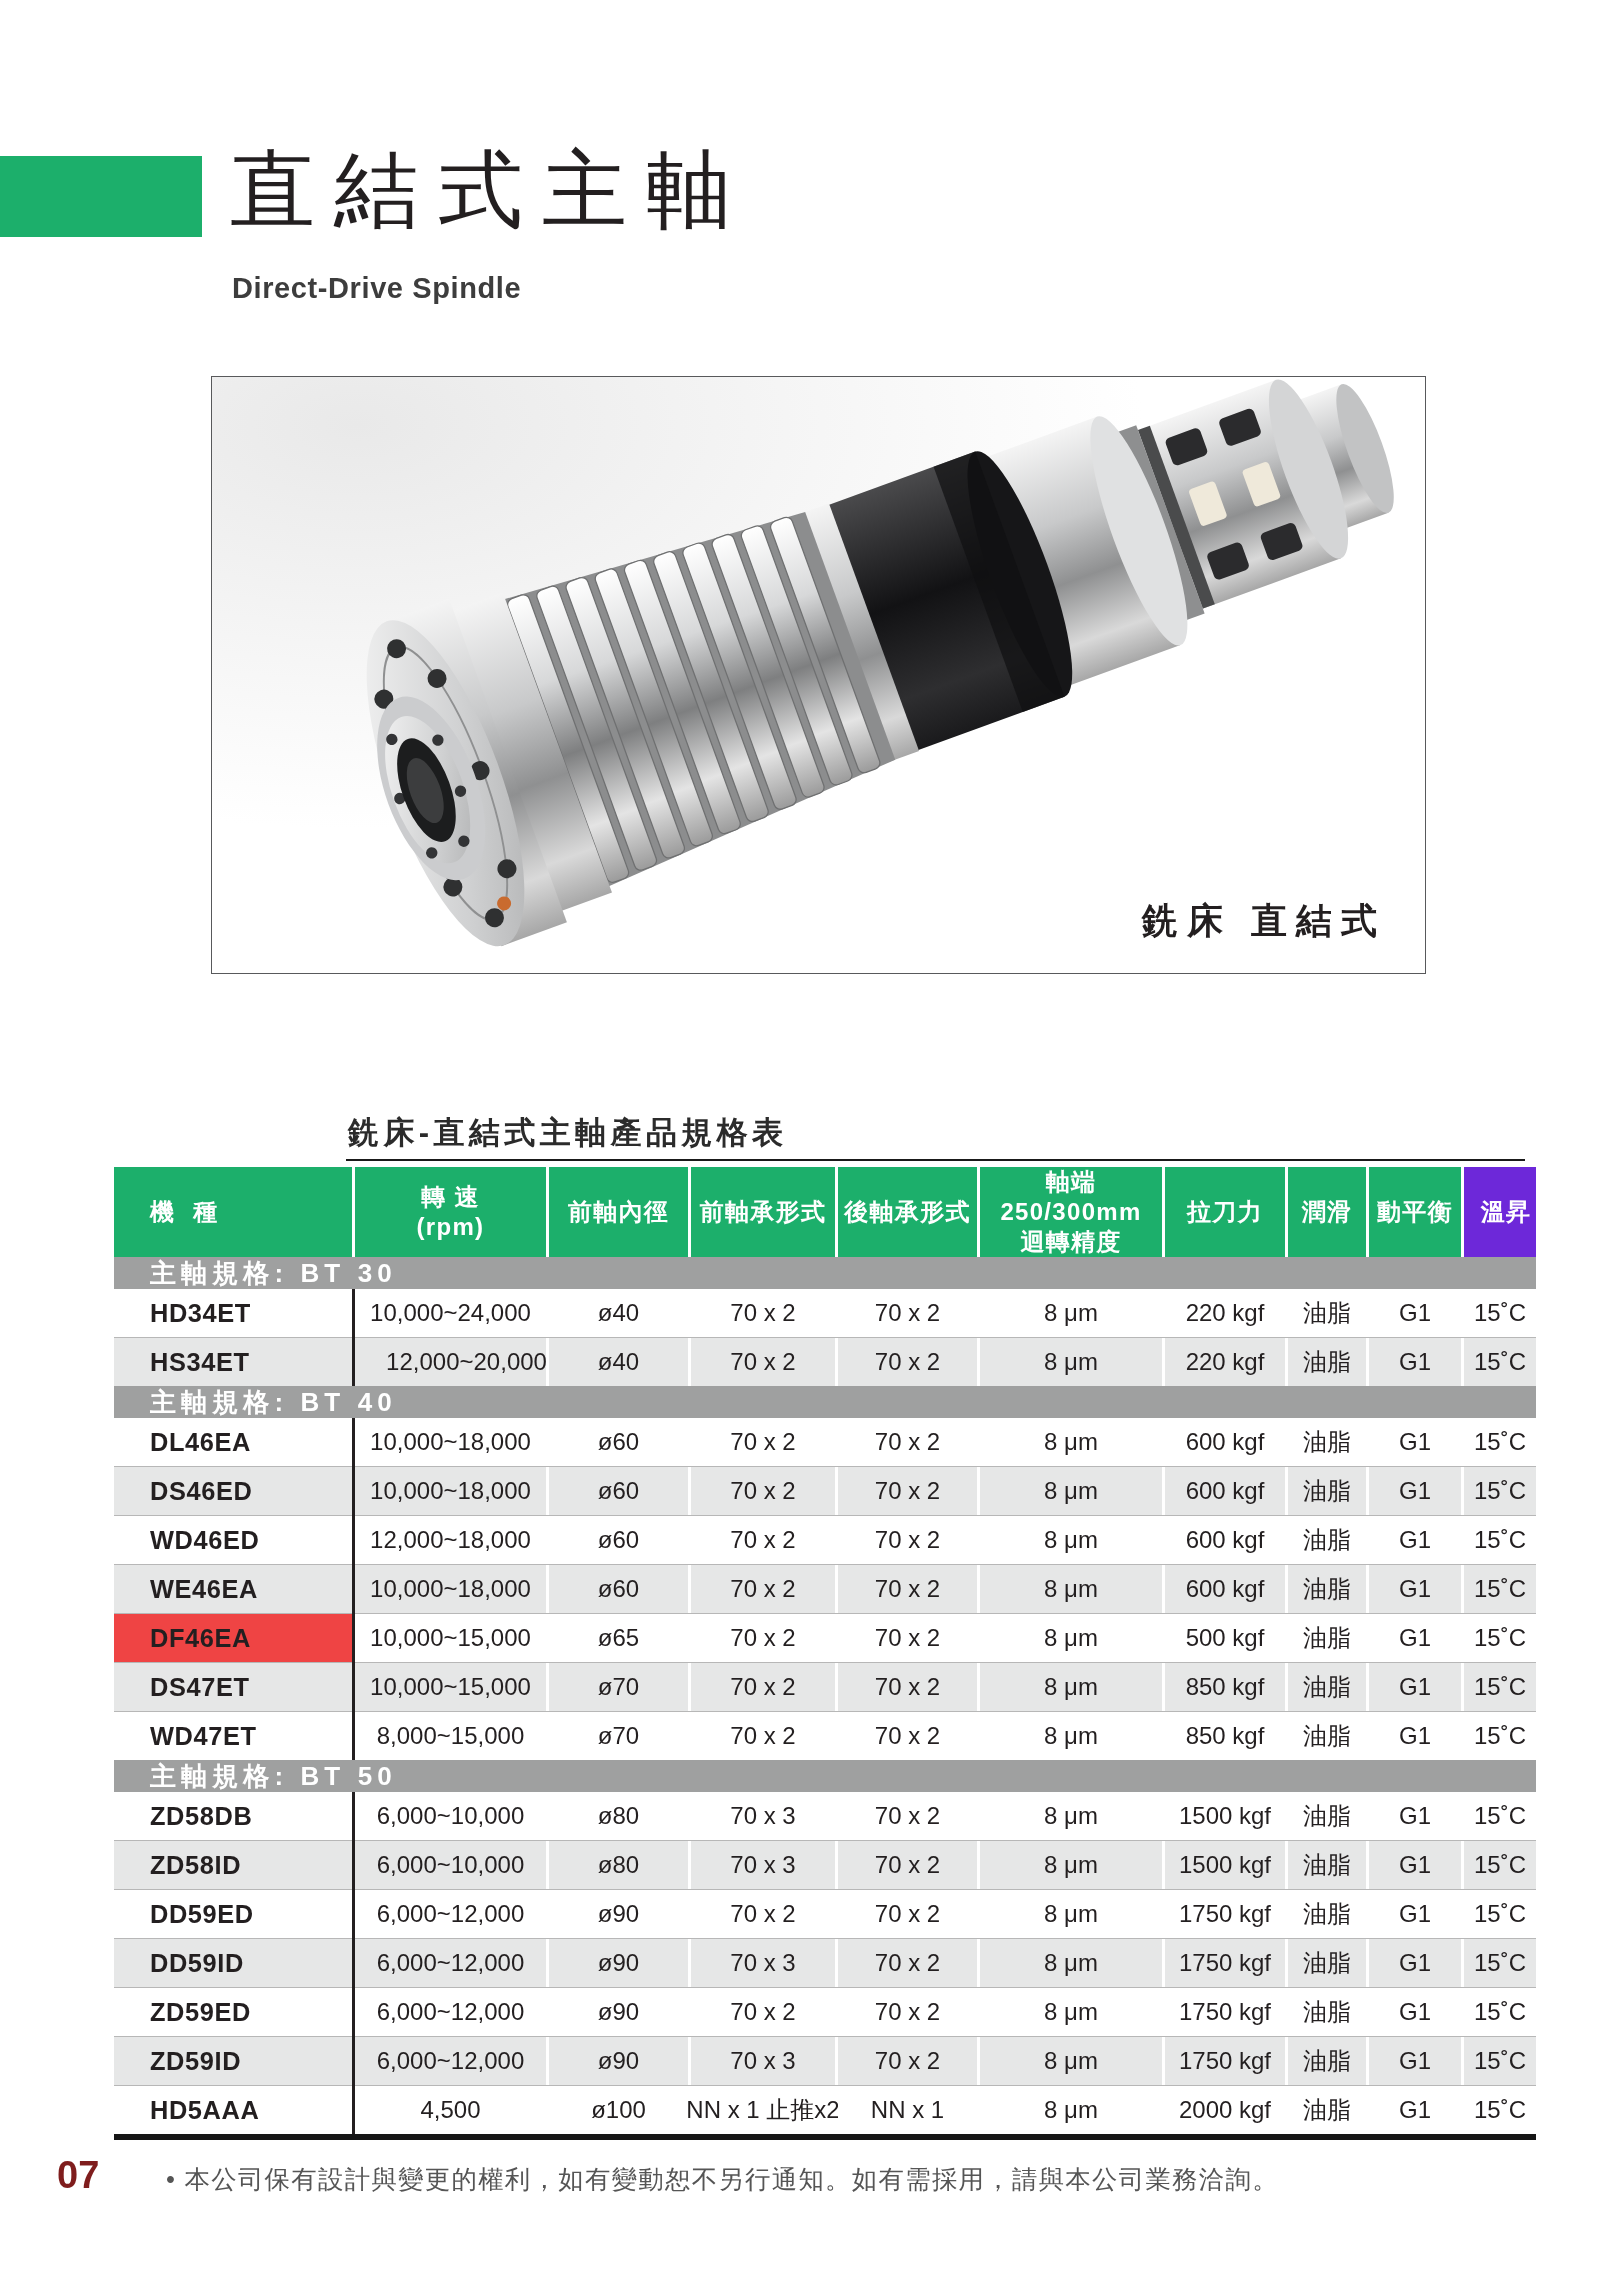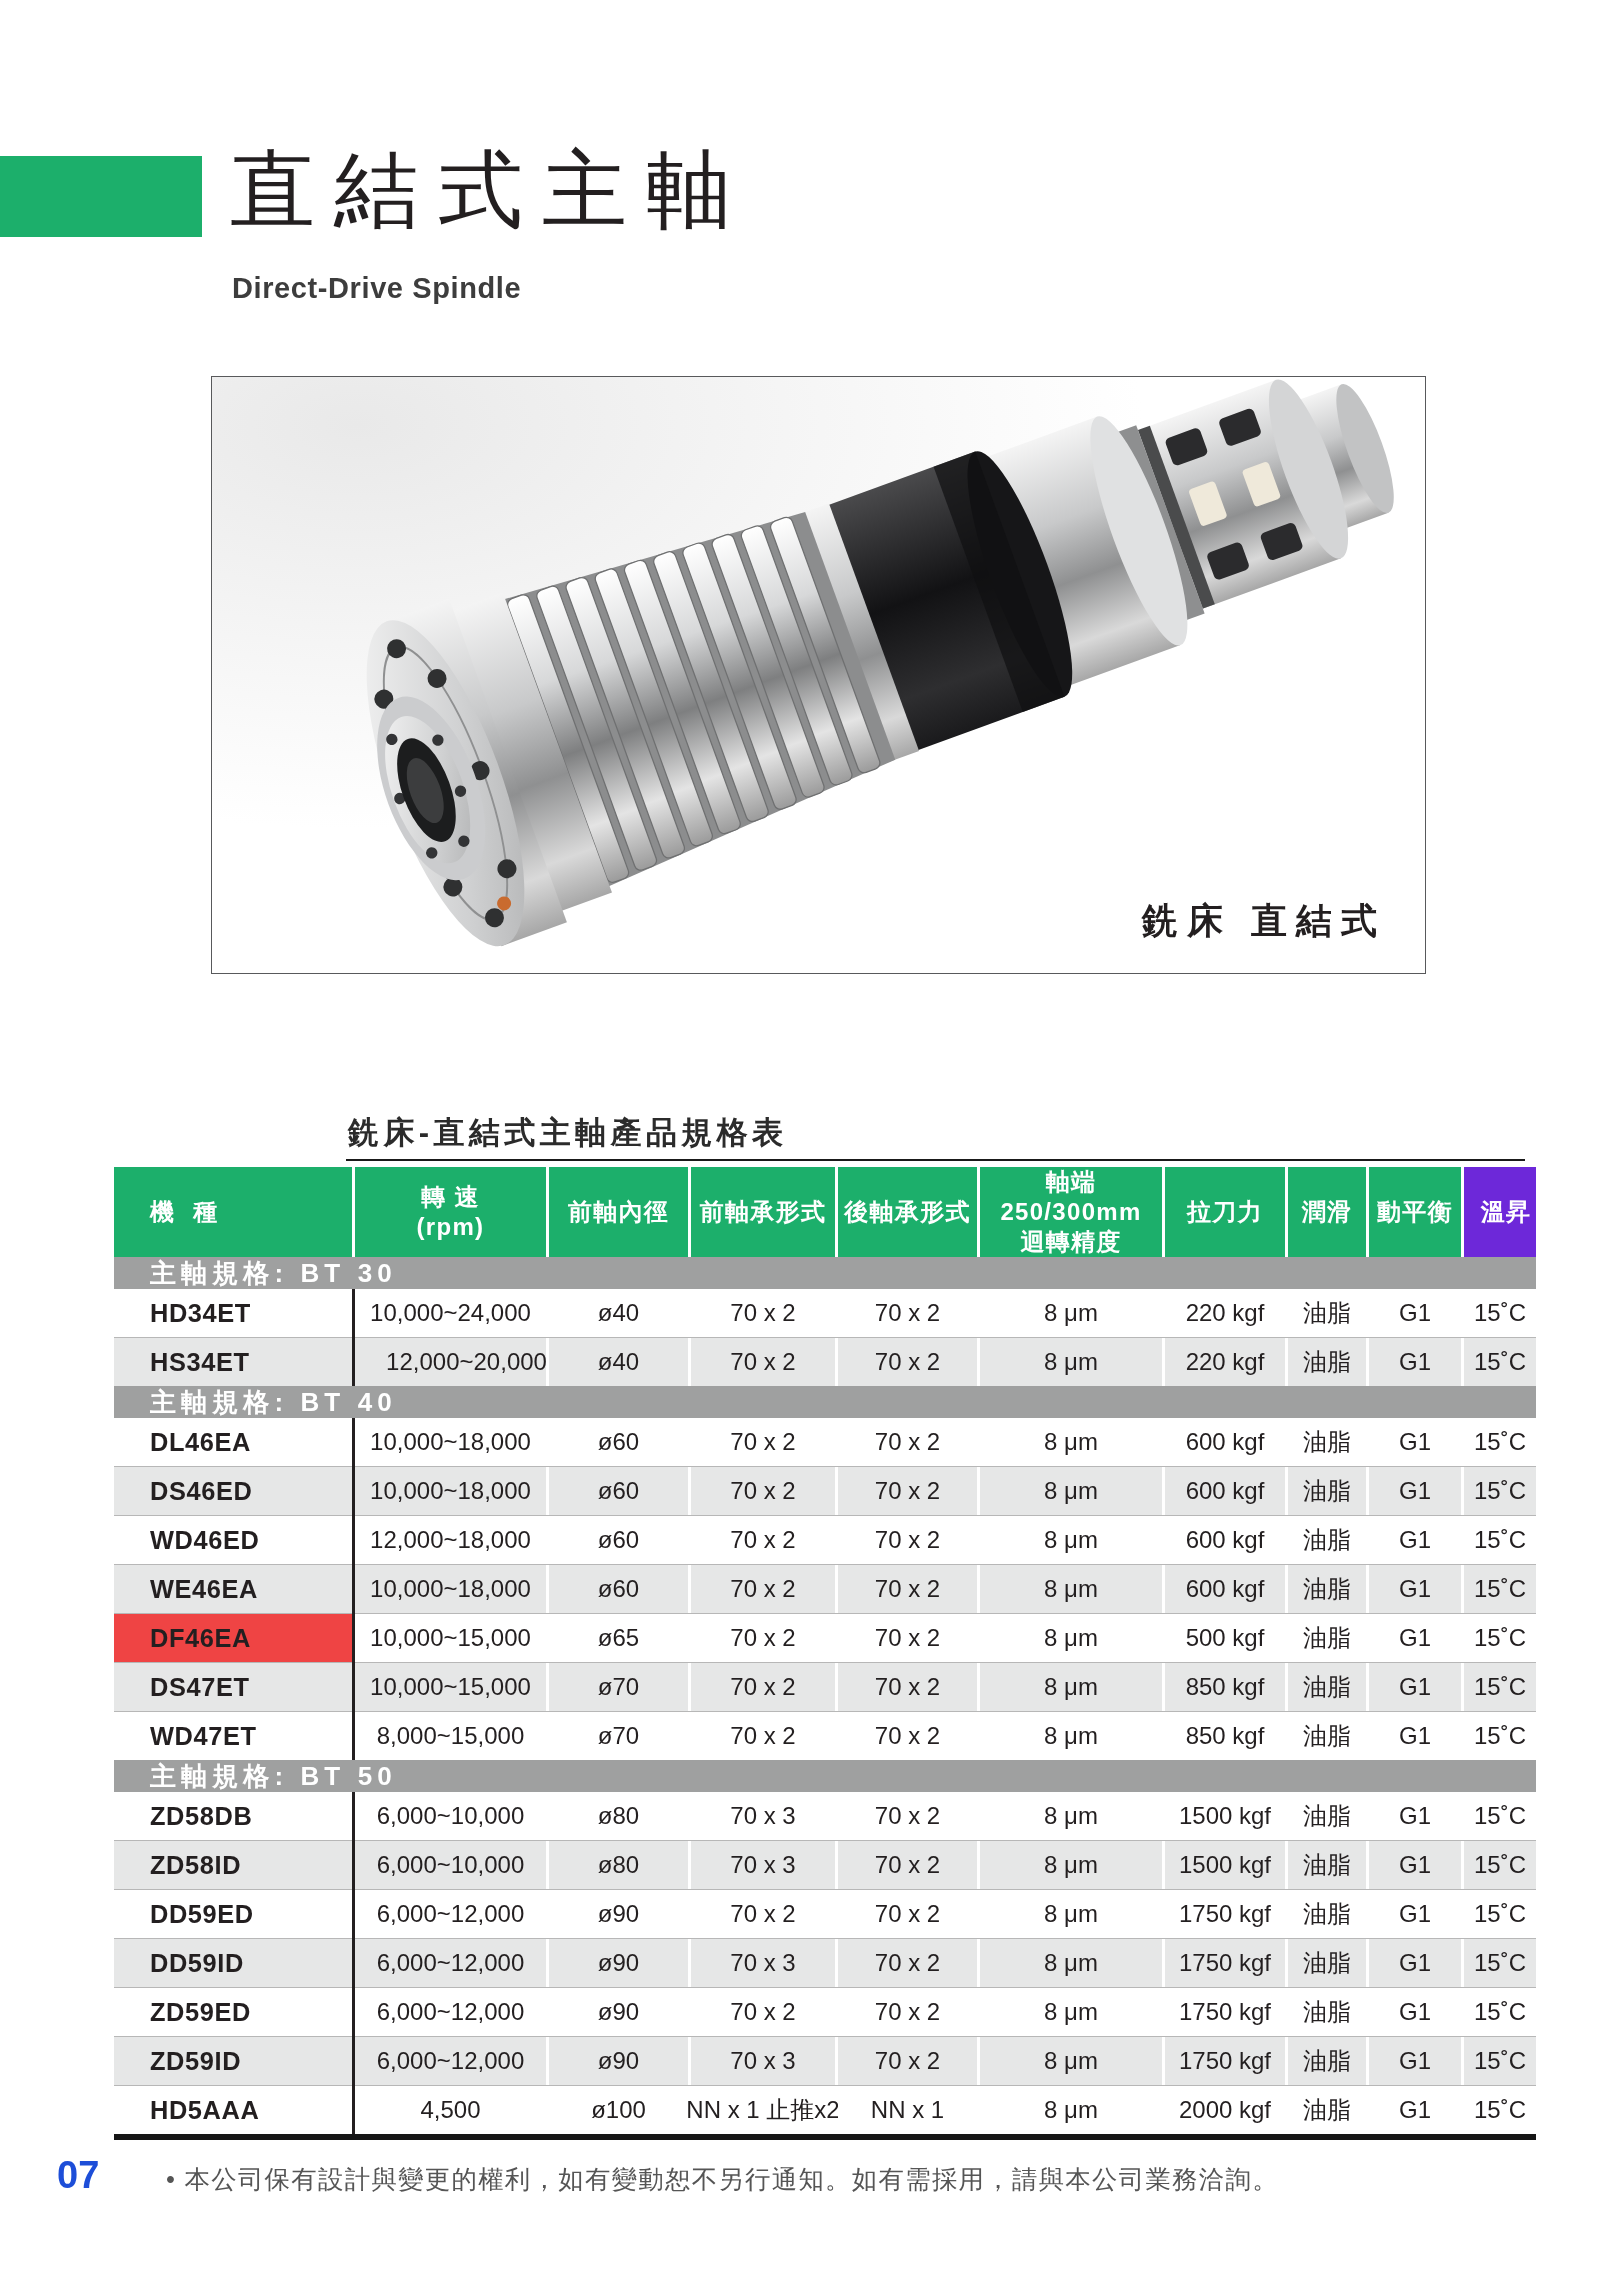--- a/index.html
+++ b/index.html
@@ -381,17 +381,17 @@
             <div class="td" style="background: rgb(255, 255, 255);">油脂</div>
             <div class="td" style="background: rgb(255, 255, 255);">G1</div>
             <div class="td" style="background: rgb(255, 255, 255);">15˚C</div>
           </div>
           <span class="vline"></span>
         </div>
       </div>
     <div class="bottom-rule"></div>
   </div>
 
-  <div class="page-number" style="color: #1d4ed8;">07</div>
+  <div class="page-number" style="color: #7f1d1d;">07</div>
   <div class="footer-note">• 本公司保有設計與變更的權利，如有變動恕不另行通知。如有需採用，請與本公司業務洽詢。</div>
 
 </div>
 
 
 </body></html>

